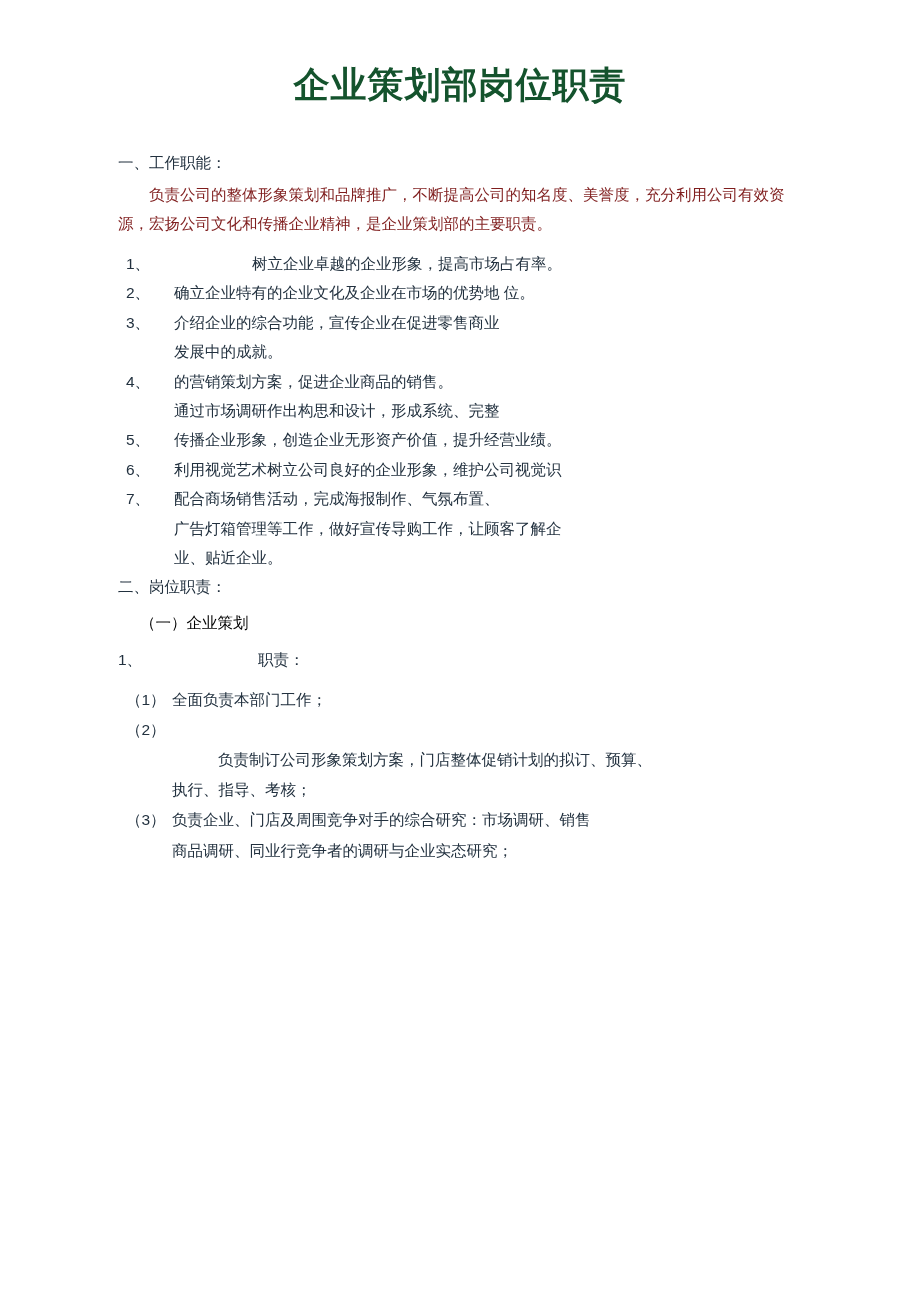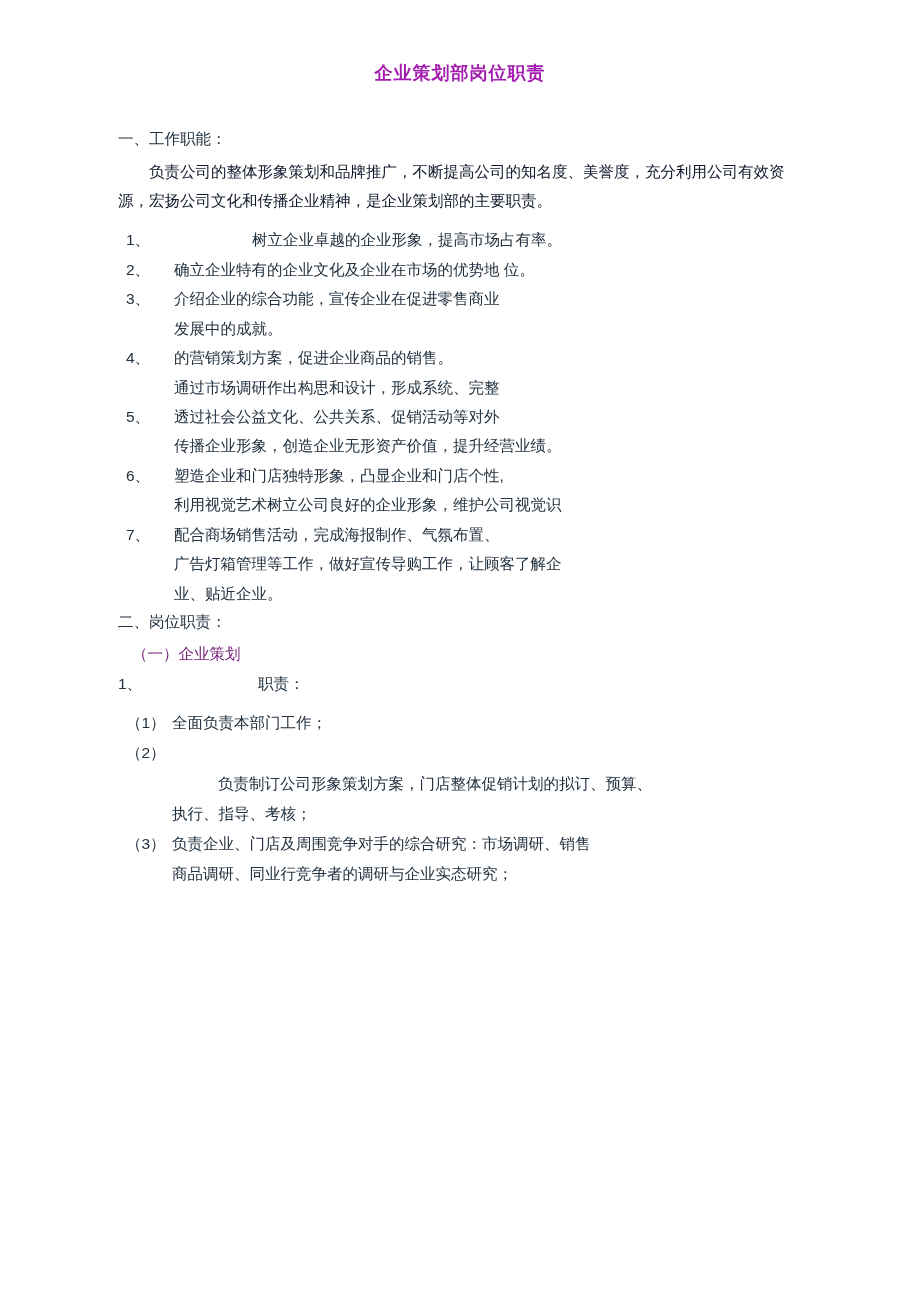--- a/index.html
+++ b/index.html
@@ -16,36 +16,36 @@
   .page {
     position: relative;
     width: 920px;
     height: 1301px;
     box-sizing: border-box;
     padding: 62px 118px 0 118px;
     background: #ffffff;
   }
   .doc-title {
     text-align: center;
-    font-size: 18px;
+    font-size: 36px;
     font-weight: bold;
-    color: #a21caf;
+    color: #14532d;
     letter-spacing: 1px;
     margin: 0 0 40px 0;
     line-height: 1.3;
   }
   .section-head {
     font-size: 15.5px;
     color: #22313f;
     line-height: 1.75;
     margin: 0 0 4px 0;
   }
   .para {
     font-size: 15.5px;
-    color: #0f172a;
+    color: #7f1d1d;
     line-height: 1.9;
     margin: 0;
   }
   .para.indent {
     text-indent: 2em;
   }
   .list {
     margin: 0;
     padding: 0;
     list-style: none;
@@ -71,22 +71,22 @@
     padding-left: 78px;
   }
   .sub-line {
     display: block;
   }
   .spacer-sm { height: 10px; }
   .group-1 .list-item { margin-bottom: 0; }
   .sub-head {
     font-size: 15.5px;
     line-height: 1.9;
-    color: #701a75;
-    margin: 0;
+    color: #000000;
+    margin: 8px;
     padding-left: 14px;
   }
   .numbered {
     display: flex;
     align-items: flex-start;
     font-size: 15.5px;
     line-height: 1.9;
     color: #22313f;
   }
   .numbered .marker {
@@ -153,29 +153,27 @@
         <span class="marker">4、</span>
         <span class="body">
           <span class="sub-line">的营销策划方案，促进企业商品的销售。</span>
           <span class="sub-line">通过市场调研作出构思和设计，形成系统、完整</span>
         </span>
       </li>
 
       <li class="list-item">
         <span class="marker">5、</span>
         <span class="body">
-          <span class="sub-line">透过社会公益文化、公共关系、促销活动等对外</span>
           <span class="sub-line">传播企业形象，创造企业无形资产价值，提升经营业绩。</span>
         </span>
       </li>
 
       <li class="list-item">
         <span class="marker">6、</span>
         <span class="body">
-          <span class="sub-line">塑造企业和门店独特形象，凸显企业和门店个性,</span>
           <span class="sub-line">利用视觉艺术树立公司良好的企业形象，维护公司视觉识</span>
         </span>
       </li>
 
       <li class="list-item">
         <span class="marker">7、</span>
         <span class="body">
           <span class="sub-line">配合商场销售活动，完成海报制作、气氛布置、</span>
           <span class="sub-line">广告灯箱管理等工作，做好宣传导购工作，让顾客了解企</span>
           <span class="sub-line">业、贴近企业。</span>

